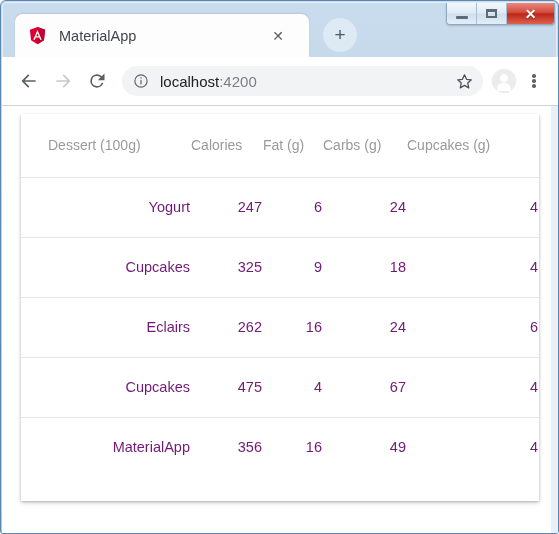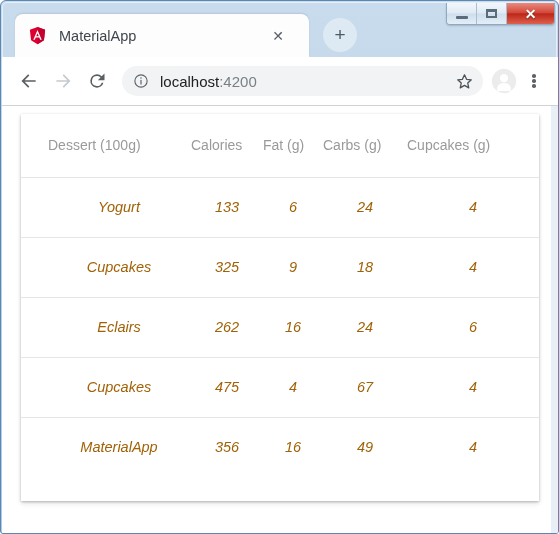--- a/index.html
+++ b/index.html
@@ -170,27 +170,26 @@
     text-align: left;
     font-weight: normal;
     font-size: 14px;
     color: #9a9a9a;
     padding: 0 0 0 0;
     height: 63px;
     vertical-align: middle;
     border-bottom: 1px solid #e6e6e6;
   }
   table.mat-table td {
-    text-align: center;
+    text-align: right;
     font-size: 14.5px;
-    color: #a16207;
+    color: #701a75;
     height: 60px;
     vertical-align: middle;
     border-bottom: 1px solid #e6e6e6;
-    font-style: italic;
   }
   table.mat-table tbody tr:last-child td { border-bottom: none; }
   .card-bottom-pad { height: 24px; }
 
   
   col.c0 { width: 170px; }
   col.c1 { width: 72px; }
   col.c2 { width: 60px; }
   col.c3 { width: 84px; }
   col.c4 { width: 132px; }
@@ -299,21 +298,21 @@
             <th class="cell-pad-first">Dessert (100g)</th>
             <th>Calories</th>
             <th>Fat (g)</th>
             <th>Carbs (g)</th>
             <th>Cupcakes (g)</th>
           </tr>
         </thead>
         <tbody>
           <tr>
             <td class="cell-pad-first">Yogurt</td>
-            <td>133</td>
+            <td>247</td>
             <td>6</td>
             <td>24</td>
             <td>4</td>
           </tr>
           <tr>
             <td class="cell-pad-first">Cupcakes</td>
             <td>325</td>
             <td>9</td>
             <td>18</td>
             <td>4</td>

